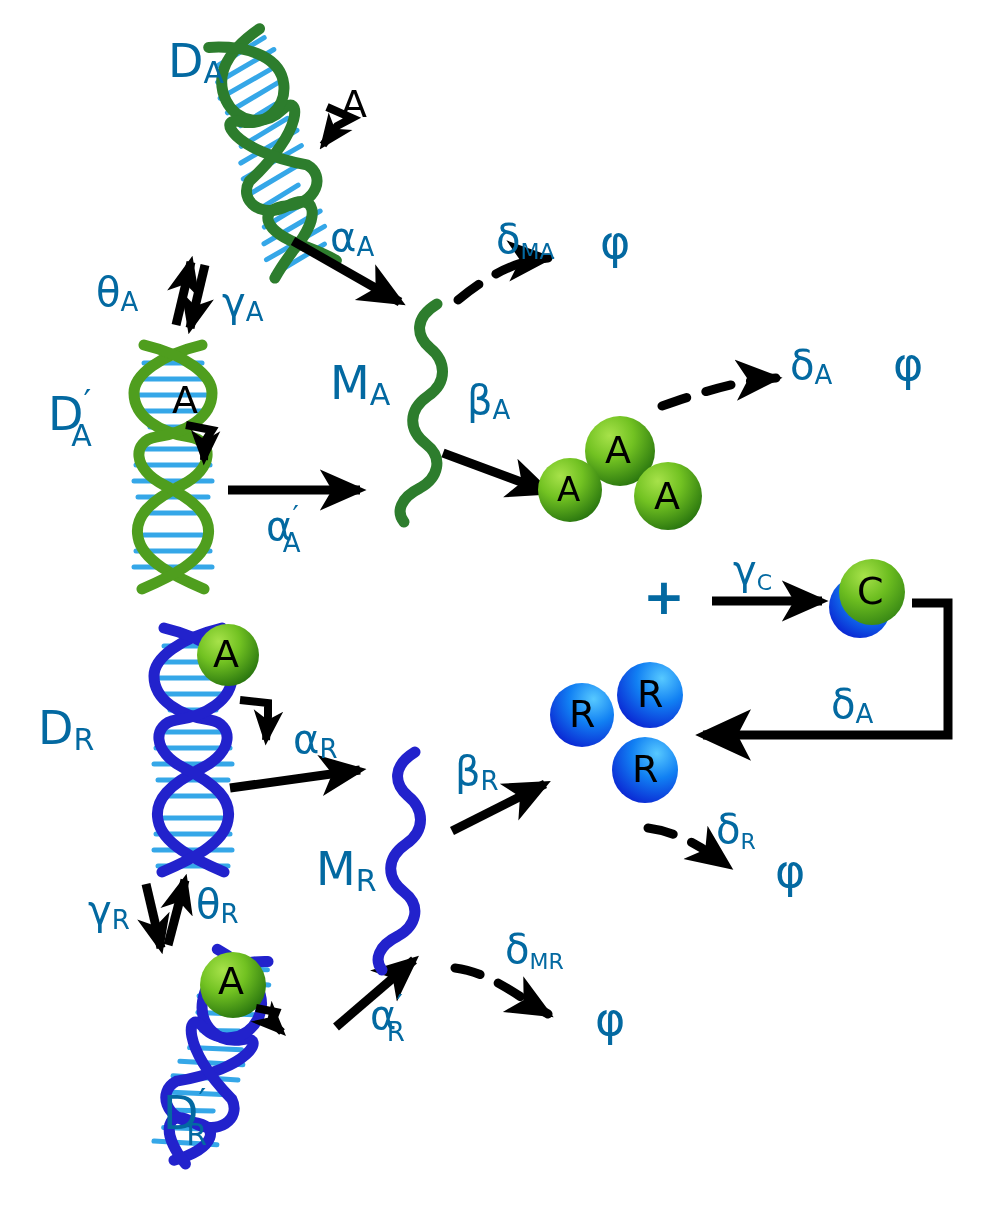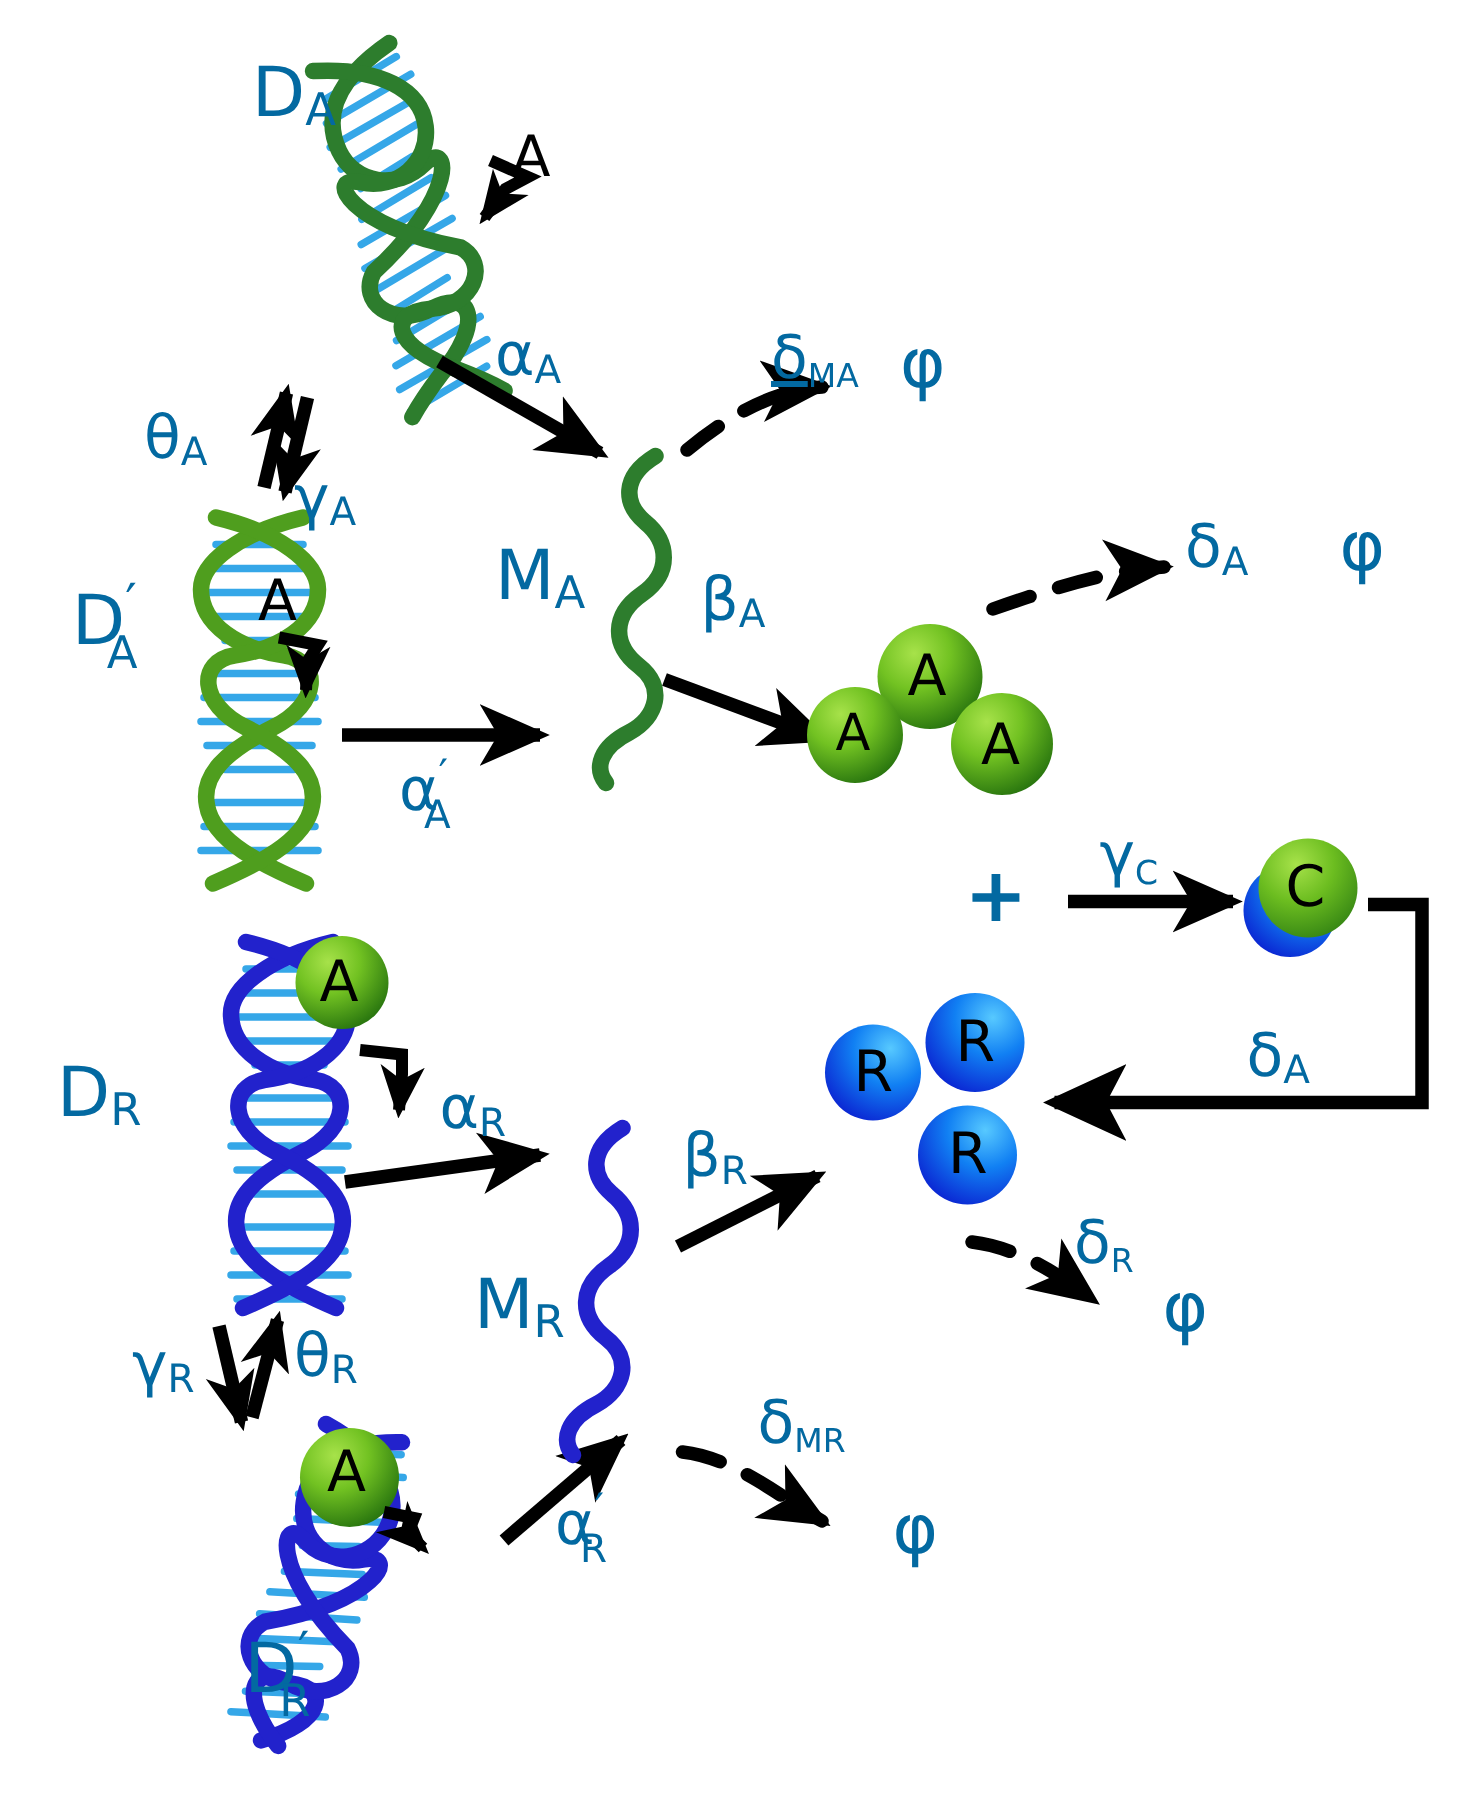--- a/index.html
+++ b/index.html
@@ -232,29 +232,29 @@
   <div class="lbl big" style="left:168px;top:38px;">
     <span>D</span><span class="sub" style="vertical-align:-6px;">A</span>
   </div>
 
   <div class="sph-t" style="left:341px;top:85px;">A</div>
 
   <div class="lbl rate" style="left:96px;top:272px;">
     <span>θ</span><span class="ratesub" style="vertical-align:-5px;">A</span>
   </div>
 
-  <div class="lbl rate" style="left:196px;top:282px;margin-top:30px;">
+  <div class="lbl rate" style="left:222px;top:282px;">
     <span>γ</span><span class="ratesub" style="vertical-align:-5px;">A</span>
   </div>
 
   <div class="lbl rate" style="left:330px;top:217px;">
     <span>α</span><span class="ratesub" style="vertical-align:-5px;">A</span>
   </div>
 
-  <div class="lbl rate" style="left:514px;top:219px;text-decoration:underline;">
+  <div class="lbl rate" style="left:496px;top:219px;">
     <span>δ</span><span class="ratesub-sm" style="vertical-align:-6px;">MA</span>
   </div>
   <div class="lbl phi" style="left:600px;top:219px;">φ</div>
 
   <div class="lbl big" style="left:48px;top:385px;">
     <span>D</span><span class="prime">′</span><span class="sub" style="position:relative;left:-20px;top:16px;">A</span>
   </div>
   <div class="sph-t" style="left:172px;top:381px;">A</div>
 
   <div class="lbl rate" style="left:266px;top:503px;">

